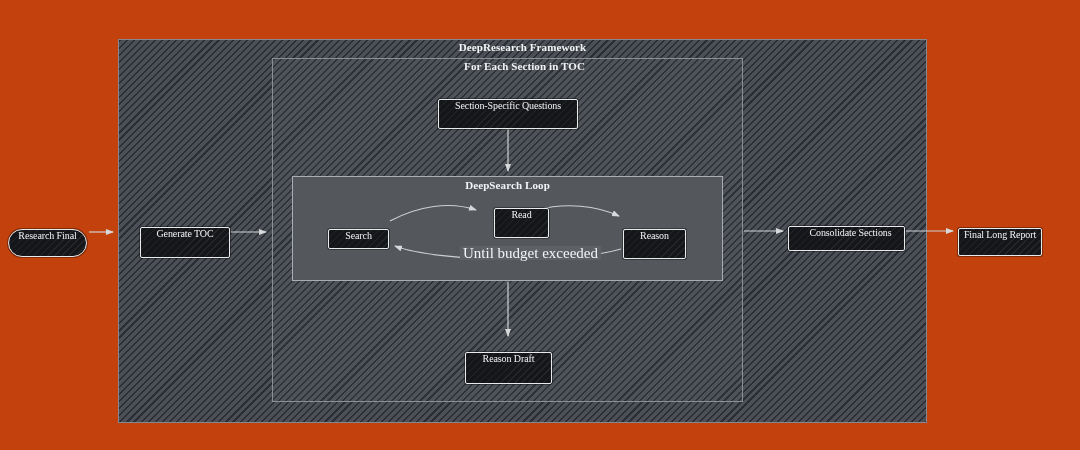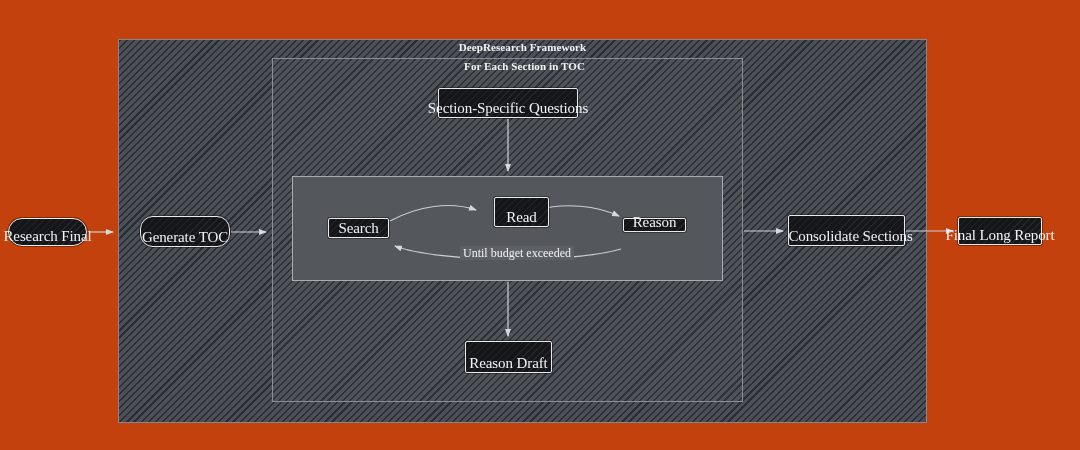--- a/index.html
+++ b/index.html
@@ -34,44 +34,45 @@
     position:absolute;text-align:center;
     font-size:11px;font-weight:700;letter-spacing:0.1px;
     color:#f2f3f5;white-space:nowrap;
   }
   #outer-title{left:118px;top:41px;width:809px;}
   #inner-title{left:272px;top:60px;width:471px;margin-left:17px;}
   #loop-title{left:292px;top:179px;width:431px;}
   
   .node{
     position:absolute;box-sizing:border-box;
-    display:flex;align-items:flex-end;justify-content:center;
+    display:flex;align-items:flex-start;justify-content:center;
     background:
       repeating-linear-gradient(135deg, rgba(255,255,255,0.07) 0 1px, rgba(0,0,0,0) 1px 5px),
       #15161a;
     border:1.6px solid #e8eaec;
     border-radius:2px;
-    font-size:15px;letter-spacing:-0.1px;
+    font-size:10px;letter-spacing:-0.1px;
     color:#f1f2f4;white-space:nowrap;
     box-shadow:0 0 0 1px rgba(0,0,0,0.35);
+    margin-top:11px;
   }
   #n-research-query{left:8px;top:218px;width:79px;height:28px;border-radius:14px;border-width:1.4px;}
-  #n-generate-toc{left:140px;top:216px;width:90px;height:31px;border-radius:13px;}
+  #n-generate-toc{left:140px;top:216px;width:90px;height:31px;}
   #n-ssq{left:438px;top:88px;width:140px;height:30px;}
   #n-read{left:494px;top:197px;width:55px;height:30px;}
   #n-search{left:328px;top:218px;width:61px;height:20px;}
-  #n-reason{left:623px;top:218px;width:63px;height:14px;}
+  #n-reason{left:623px;top:218px;width:63px;height:30px;}
   #n-section-draft{left:465px;top:341px;width:87px;height:32px;}
-  #n-consolidate{left:788px;top:215px;width:117px;height:31px;padding-left:8px;}
+  #n-consolidate{left:788px;top:215px;width:117px;height:25px;padding-left:8px;}
   #n-final-report{left:958px;top:217px;width:84px;height:28px;}
   
   .edge-label{
     position:absolute;left:460px;top:246px;
     background:#5d6166;color:#f3f4f6;
-    font-size:12px;line-height:14px;padding:0 3px;
+    font-size:15px;line-height:14px;padding:0 3px;
     white-space:nowrap;
   }
   
   svg.edges{position:absolute;left:0;top:0;pointer-events:none;}
   .edge{stroke:#cdd0d3;stroke-width:1.2;fill:none;}
 </style>
 </head>
 <body>
 
 <div class="canvas">
@@ -92,20 +93,21 @@
     <path class="edge" d="M 390 221 C 418 206, 450 201, 476 210" marker-end="url(#arr)"></path>
     <path class="edge" d="M 537 210 C 566 202, 597 206, 619 216" marker-end="url(#arr)"></path>
     <path class="edge" d="M 621 249 C 575 263, 440 263, 395 246" marker-end="url(#arr)"></path>
     <path class="edge" d="M 508 282 V 336" marker-end="url(#arr)"></path>
     <path class="edge" d="M 744 231 H 783" marker-end="url(#arr)"></path>
     <path class="edge" d="M 906 231 H 953" marker-end="url(#arr)"></path>
   </svg>
 
   <div class="container-title" id="outer-title">DeepResearch Framework</div>
   <div class="container-title" id="inner-title">For Each Section in TOC</div>
+  <div class="container-title" id="loop-title">DeepSearch Loop</div>
 
   <div class="edge-label">Until budget exceeded</div>
 
   <div class="node" id="n-research-query">
     <span>Research Final</span>
   </div>
   <div class="node" id="n-generate-toc">
     <span>Generate TOC</span>
   </div>
   <div class="node" id="n-ssq">

